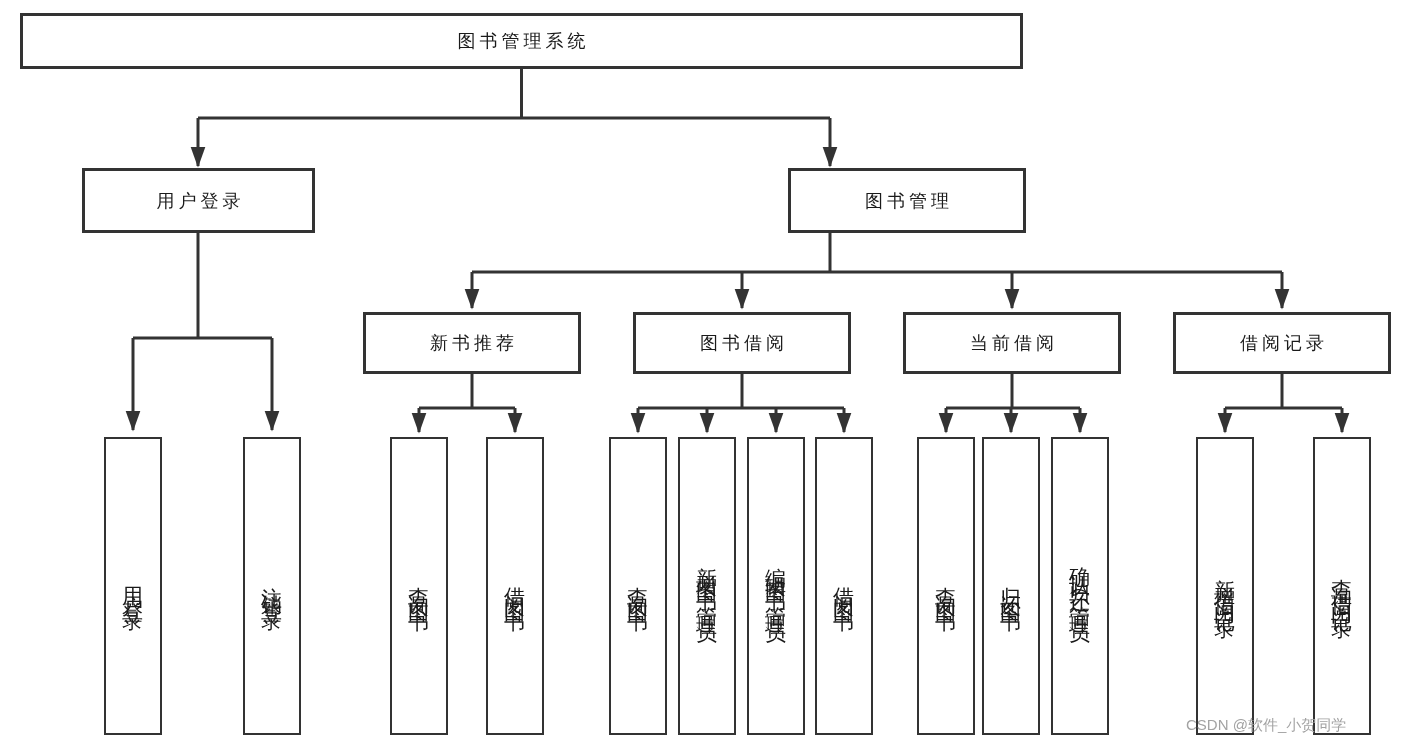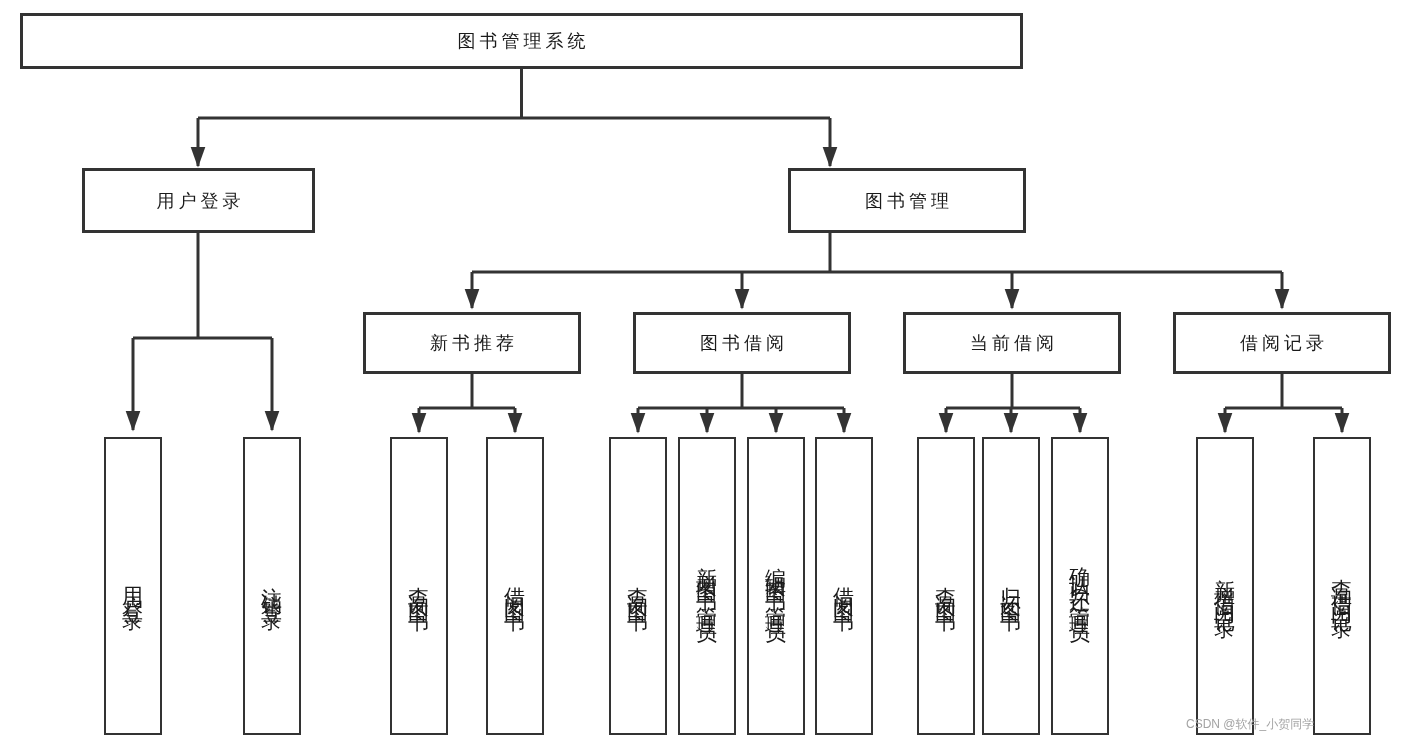--- a/index.html
+++ b/index.html
@@ -60,21 +60,21 @@
   .leaf-8  { left: 815px; }
   .leaf-9  { left: 917px; }
   .leaf-10 { left: 982px; }
   .leaf-11 { left: 1051px; }
   .leaf-12 { left: 1196px; }
   .leaf-13 { left: 1313px; }
   .watermark {
     position: absolute;
     left: 1186px;
     top: 716px;
-    font-size: 12px;
+    font-size: 15px;
     color: #a3a3a3;
     white-space: nowrap;
     z-index: 3;
   }
 </style>
 </head>
 <body>
 
 <div class="canvas">
 

